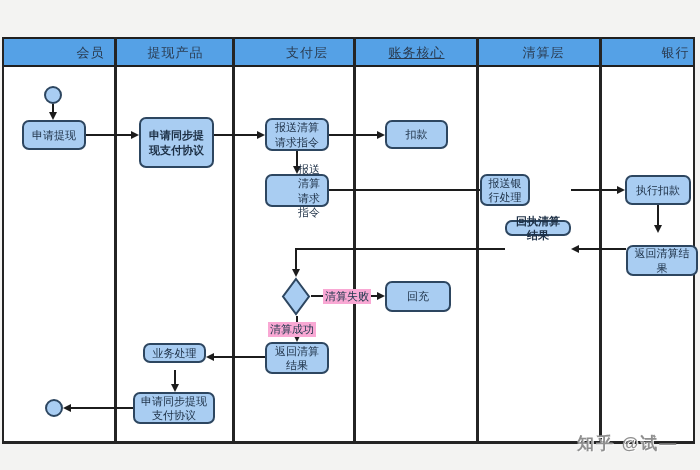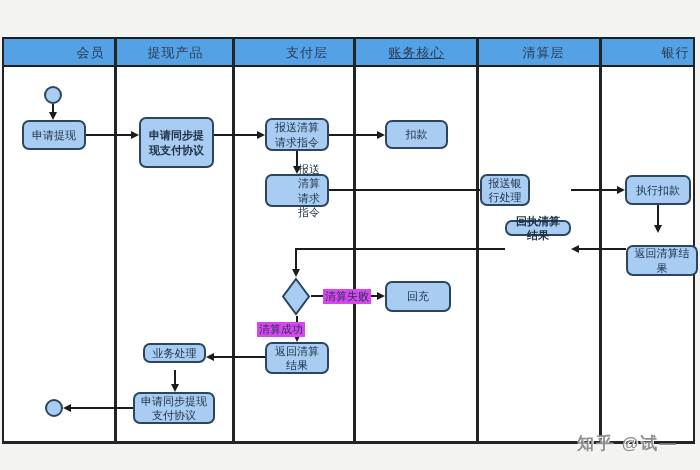--- a/index.html
+++ b/index.html
@@ -47,21 +47,21 @@
     background: #a9cdf2; border: 2px solid #2d4660; z-index: 3;
   }
   .hline { position: absolute; height: 2px; background: #1c1c1c; z-index: 2; }
   .vline { position: absolute; width: 2px; background: #1c1c1c; z-index: 2; }
   .ah { position: absolute; width: 0; height: 0; z-index: 2; }
   .ah-r { border-top: 4px solid transparent; border-bottom: 4px solid transparent; border-left: 8px solid #1c1c1c; }
   .ah-l { border-top: 4px solid transparent; border-bottom: 4px solid transparent; border-right: 8px solid #1c1c1c; }
   .ah-d { border-left: 4px solid transparent; border-right: 4px solid transparent; border-top: 8px solid #1c1c1c; }
   .edge-label {
     position: absolute; font-size: 11px; color: #22384e;
-    background: #d946ef; padding: 0 2px; z-index: 4; white-space: nowrap;
+    background: #f9a8d4; padding: 0 2px; z-index: 4; white-space: nowrap;
   }
   .diamond-wrap { position: absolute; left: 281px; top: 277px; width: 30px; height: 39px; z-index: 3; }
   .watermark {
     position: absolute; left: 577px; top: 432px; z-index: 9;
     font-size: 17px; font-weight: bold; color: #8f8f8f;
     letter-spacing: 2px; white-space: nowrap;
     text-shadow: 1px 1px 0 #fbfbfb;
   }
 </style>
 </head>
@@ -141,21 +141,21 @@
   <div class="hline" style="left:295px;top:248px;width:210px;"></div>
   <div class="vline" style="left:295px;top:248px;height:22px;"></div>
   <div class="ah ah-d" style="left:292px;top:269px;"></div>
 
   <div class="hline" style="left:311px;top:295px;width:67px;"></div>
   <div class="ah ah-r" style="left:377px;top:292px;"></div>
   <div class="edge-label" style="left:323px;top:289px;">清算失败</div>
 
   <div class="vline" style="left:296px;top:316px;height:20px;"></div>
   <div class="ah ah-d" style="left:293px;top:334px;"></div>
-  <div class="edge-label" style="left:257px;top:322px;text-align:right;">清算成功</div>
+  <div class="edge-label" style="left:268px;top:322px;text-align:right;">清算成功</div>
 
   <div class="hline" style="left:214px;top:356px;width:51px;"></div>
   <div class="ah ah-l" style="left:206px;top:353px;"></div>
 
   <div class="vline" style="left:174px;top:370px;height:15px;"></div>
   <div class="ah ah-d" style="left:171px;top:384px;"></div>
 
   <div class="hline" style="left:71px;top:407px;width:62px;"></div>
   <div class="ah ah-l" style="left:63px;top:404px;"></div>
 

